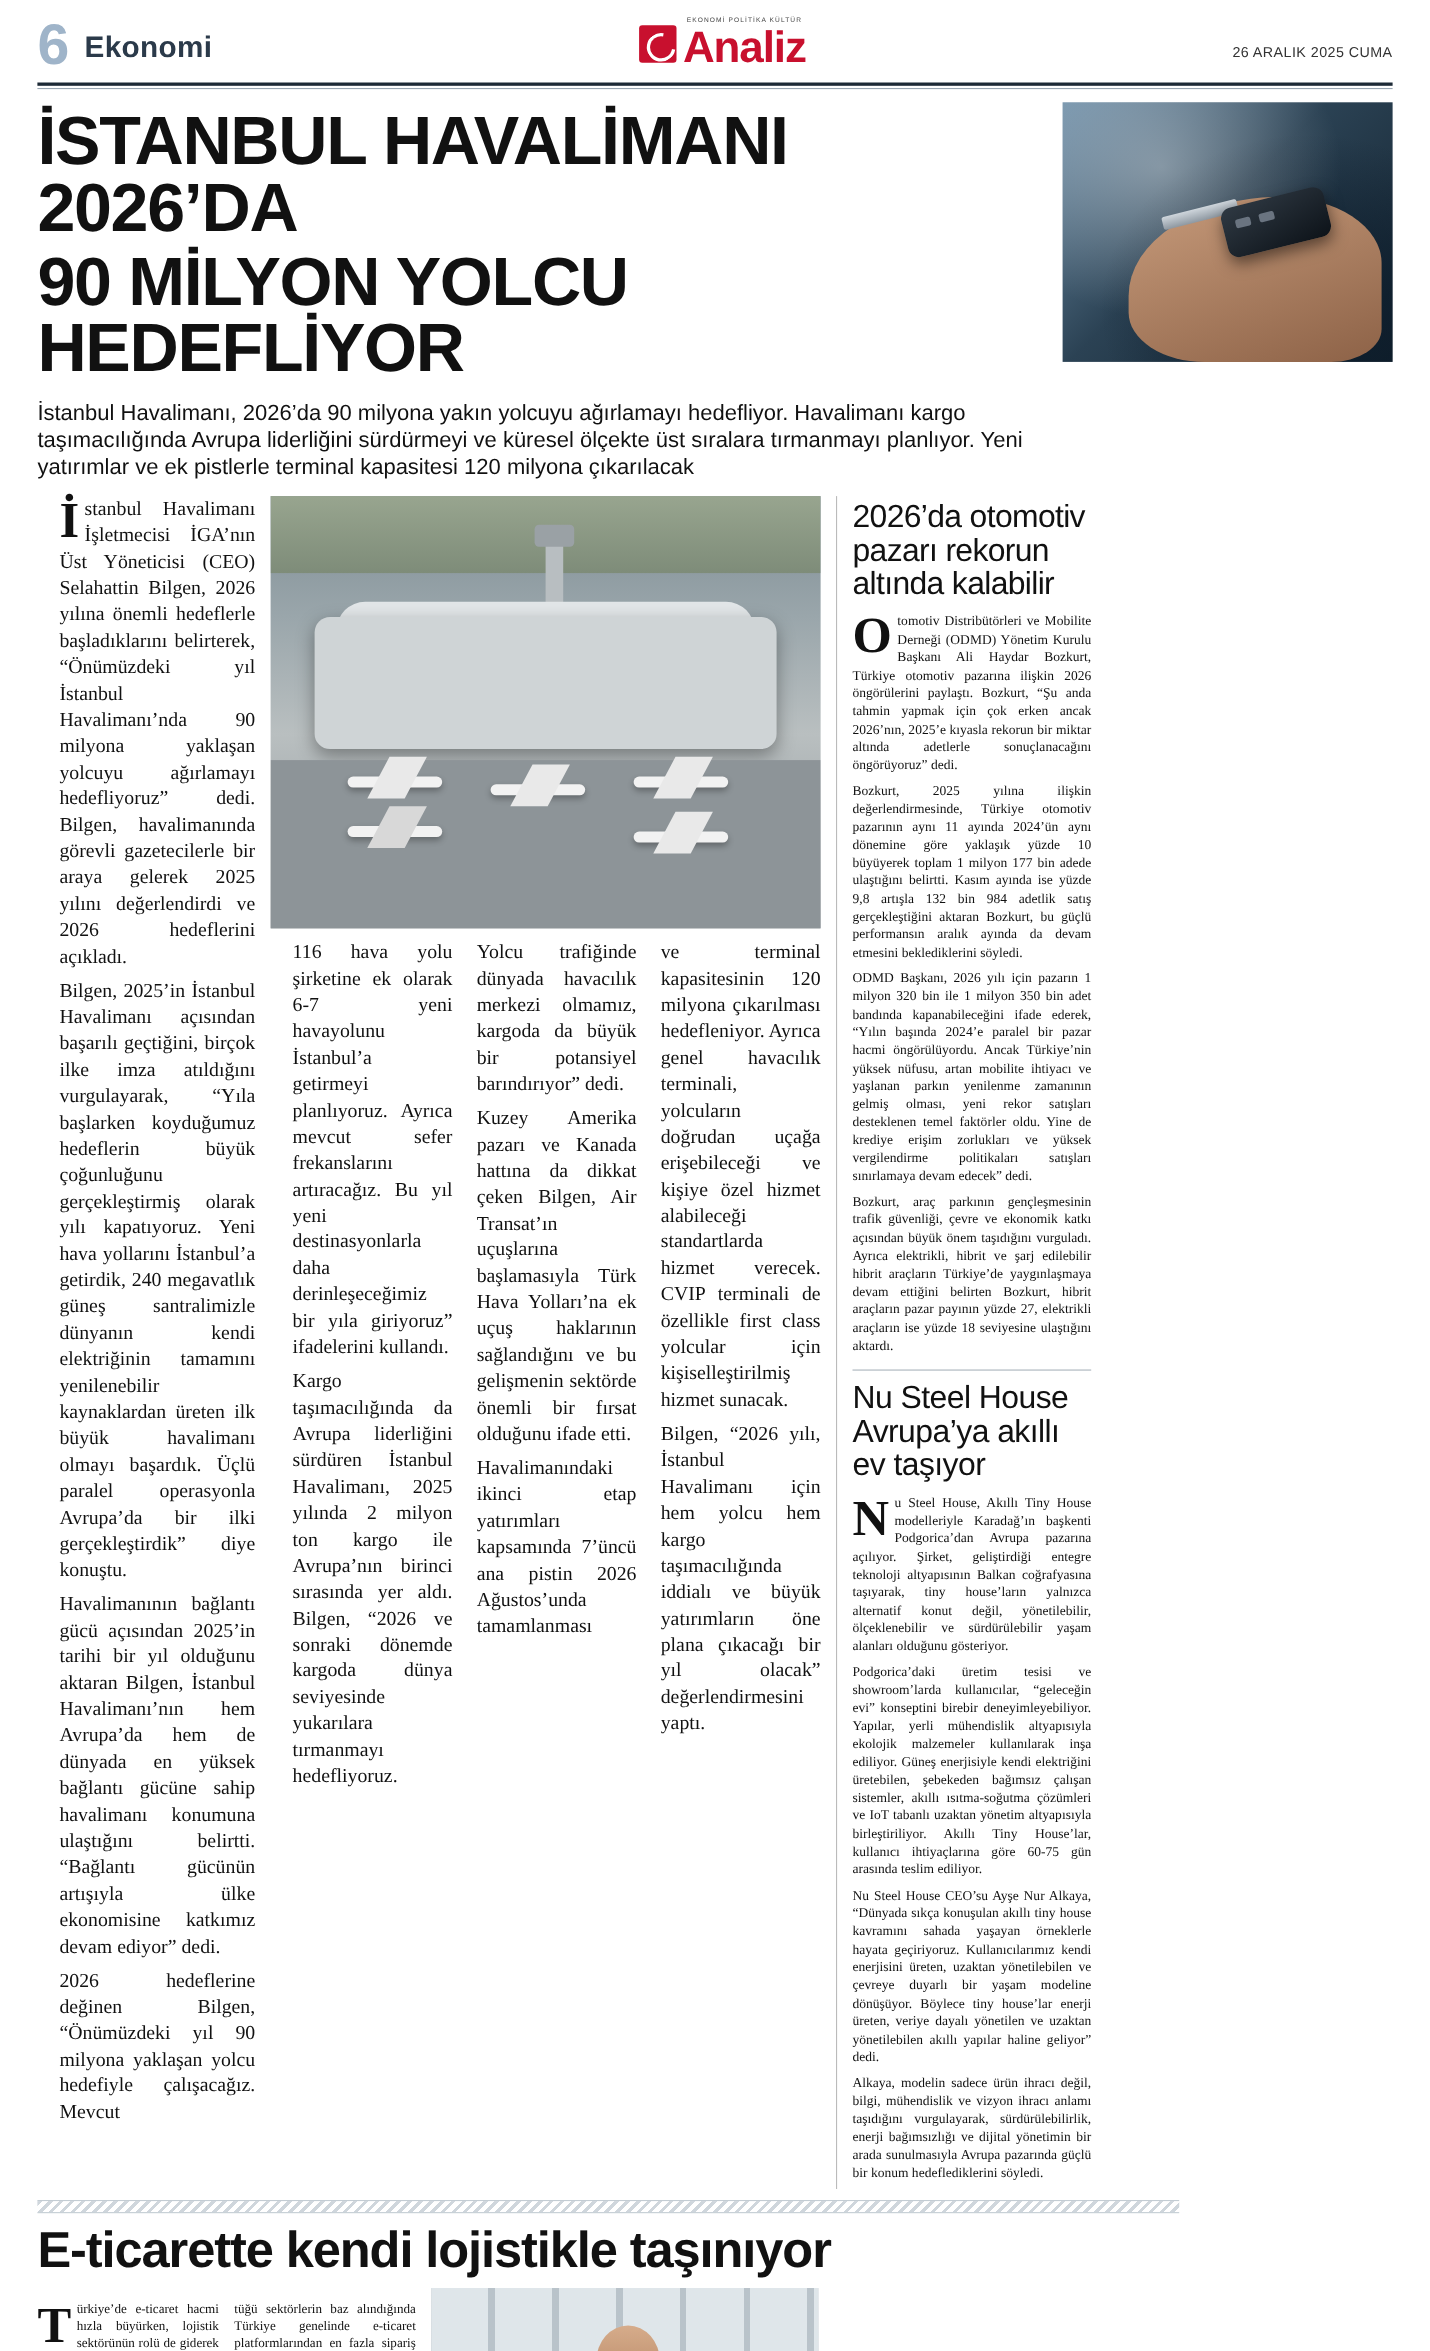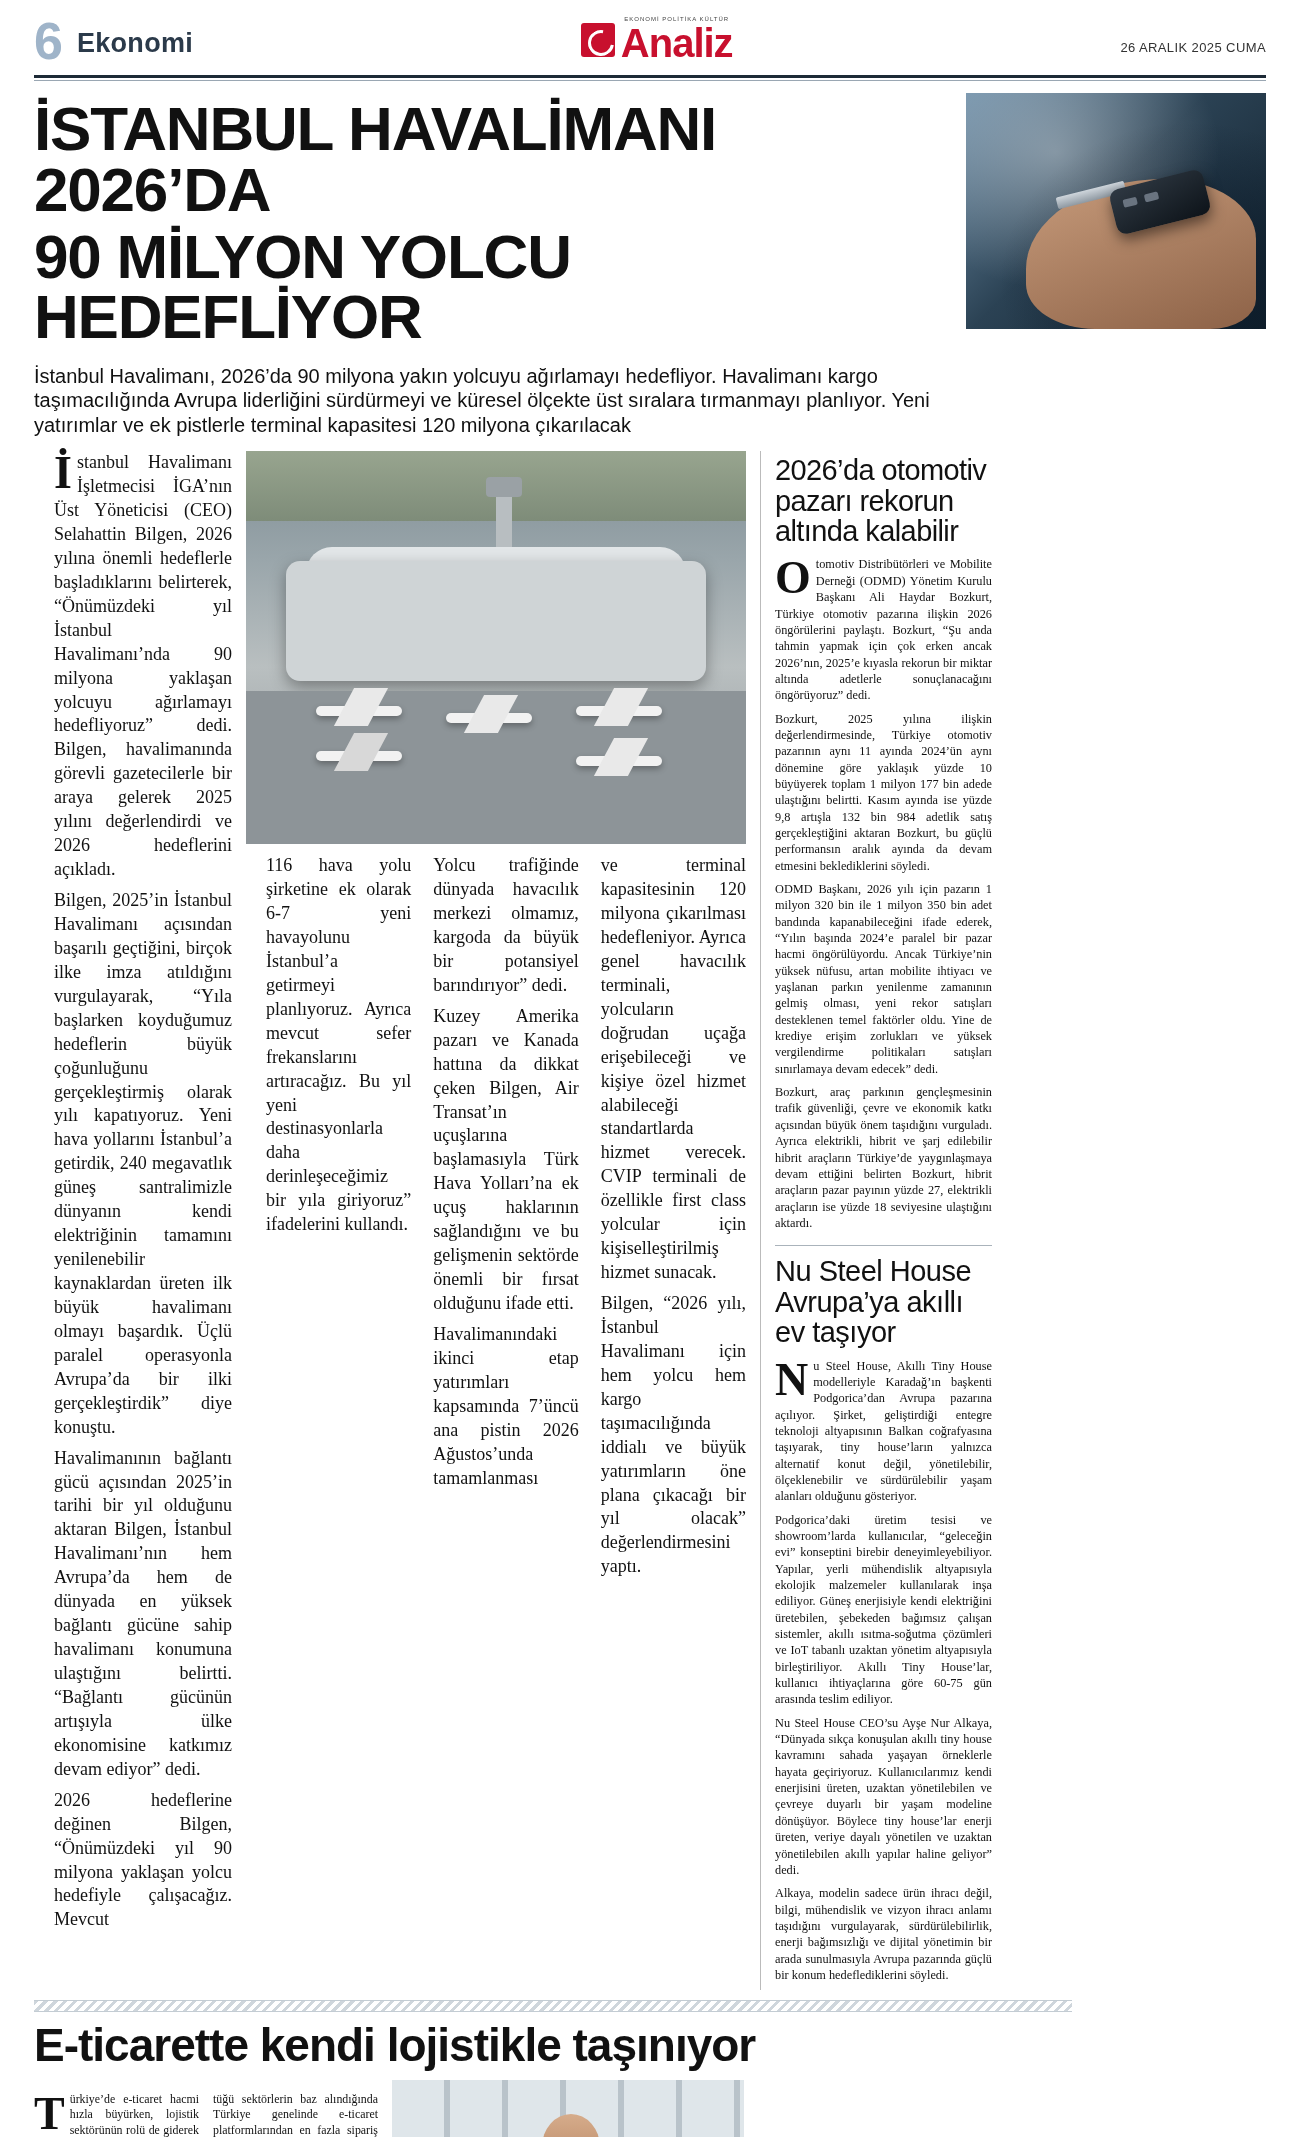--- a/index.html
+++ b/index.html
@@ -212,20 +212,21 @@
         <div class="ap-apron"></div>
         <div class="plane t1"></div>
         <div class="plane t2 red"></div>
         <div class="plane t3"></div>
         <div class="plane t4"></div>
         <div class="plane t5"></div>
       </div>
       <div style="display:flex;gap:2px;margin-top:10px;">
         <div class="col c2">
           <p>116 hava yolu şirketine ek olarak 6-7 yeni havayolunu İstanbul’a getirmeyi planlıyoruz. Ayrıca mevcut sefer frekanslarını artıracağız. Bu yıl yeni destinasyonlarla daha derinleşeceğimiz bir yıla giriyoruz” ifadelerini kullandı.</p>
+          <p>Kargo taşımacılığında da Avrupa liderliğini sürdüren İstanbul Havalimanı, 2025 yılında 2 milyon ton kargo ile Avrupa’nın birinci sırasında yer aldı. Bilgen, “2026 ve sonraki dönemde kargoda dünya seviyesinde yukarılara tırmanmayı hedefliyoruz.</p>
         </div>
         <div class="col c3">
           <p>Yolcu trafiğinde dünyada havacılık merkezi olmamız, kargoda da büyük bir potansiyel barındırıyor” dedi.</p>
           <p>Kuzey Amerika pazarı ve Kanada hattına da dikkat çeken Bilgen, Air Transat’ın uçuşlarına başlamasıyla Türk Hava Yolları’na ek uçuş haklarının sağlandığını ve bu gelişmenin sektörde önemli bir fırsat olduğunu ifade etti.</p>
           <p>Havalimanındaki ikinci etap yatırımları kapsamında 7’üncü ana pistin 2026 Ağustos’unda tamamlanması</p>
         </div>
         <div class="col c4">
           <p>ve terminal kapasitesinin 120 milyona çıkarılması hedefleniyor. Ayrıca genel havacılık terminali, yolcuların doğrudan uçağa erişebileceği ve kişiye özel hizmet alabileceği standartlarda hizmet verecek. CVIP terminali de özellikle first class yolcular için kişiselleştirilmiş hizmet sunacak.</p>
           <p>Bilgen, “2026 yılı, İstanbul Havalimanı için hem yolcu hem kargo taşımacılığında iddialı ve büyük yatırımların öne plana çıkacağı bir yıl olacak” değerlendirmesini yaptı.</p>
         </div>

